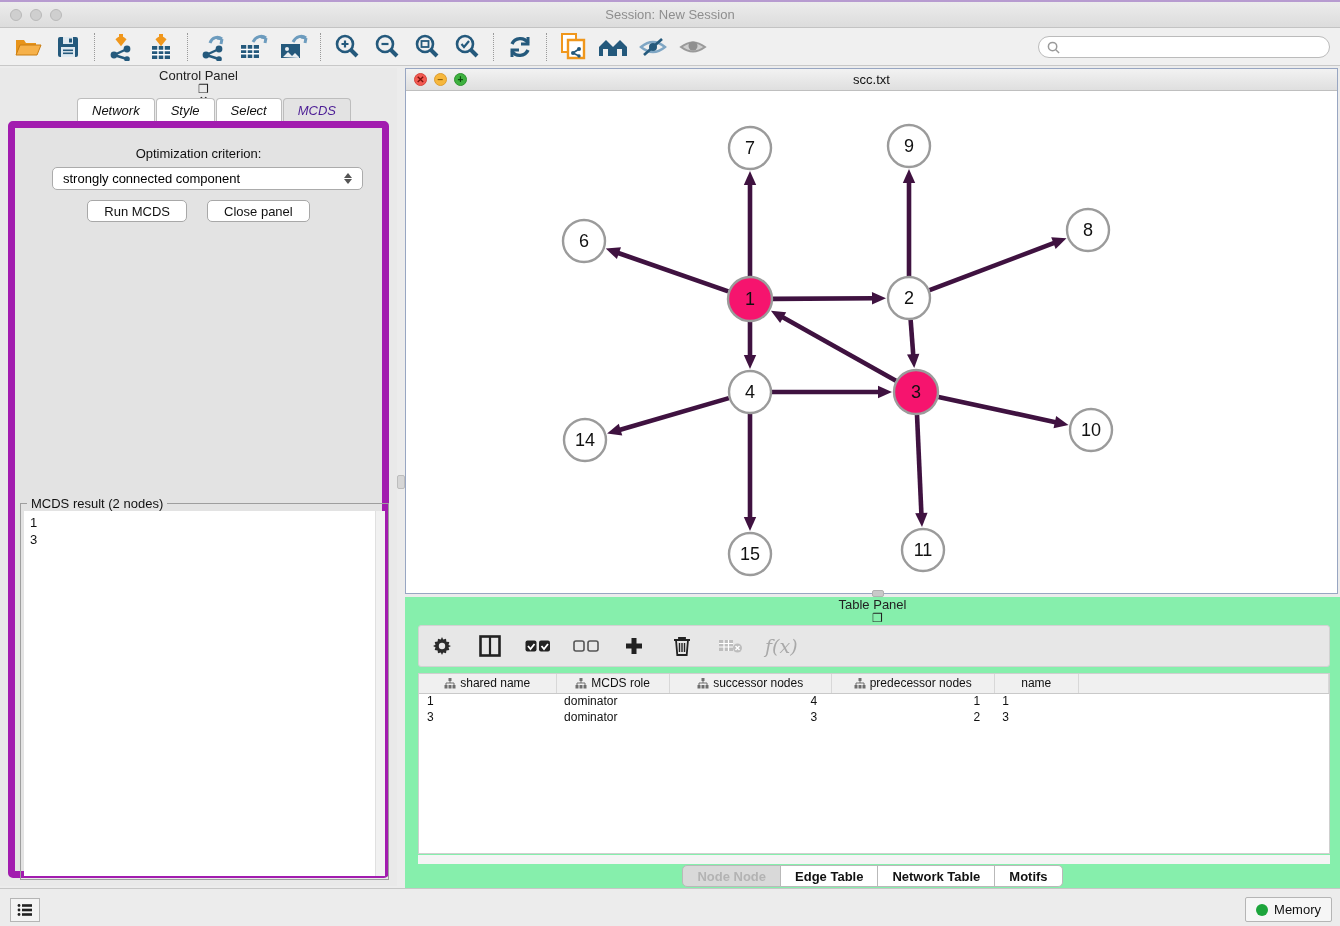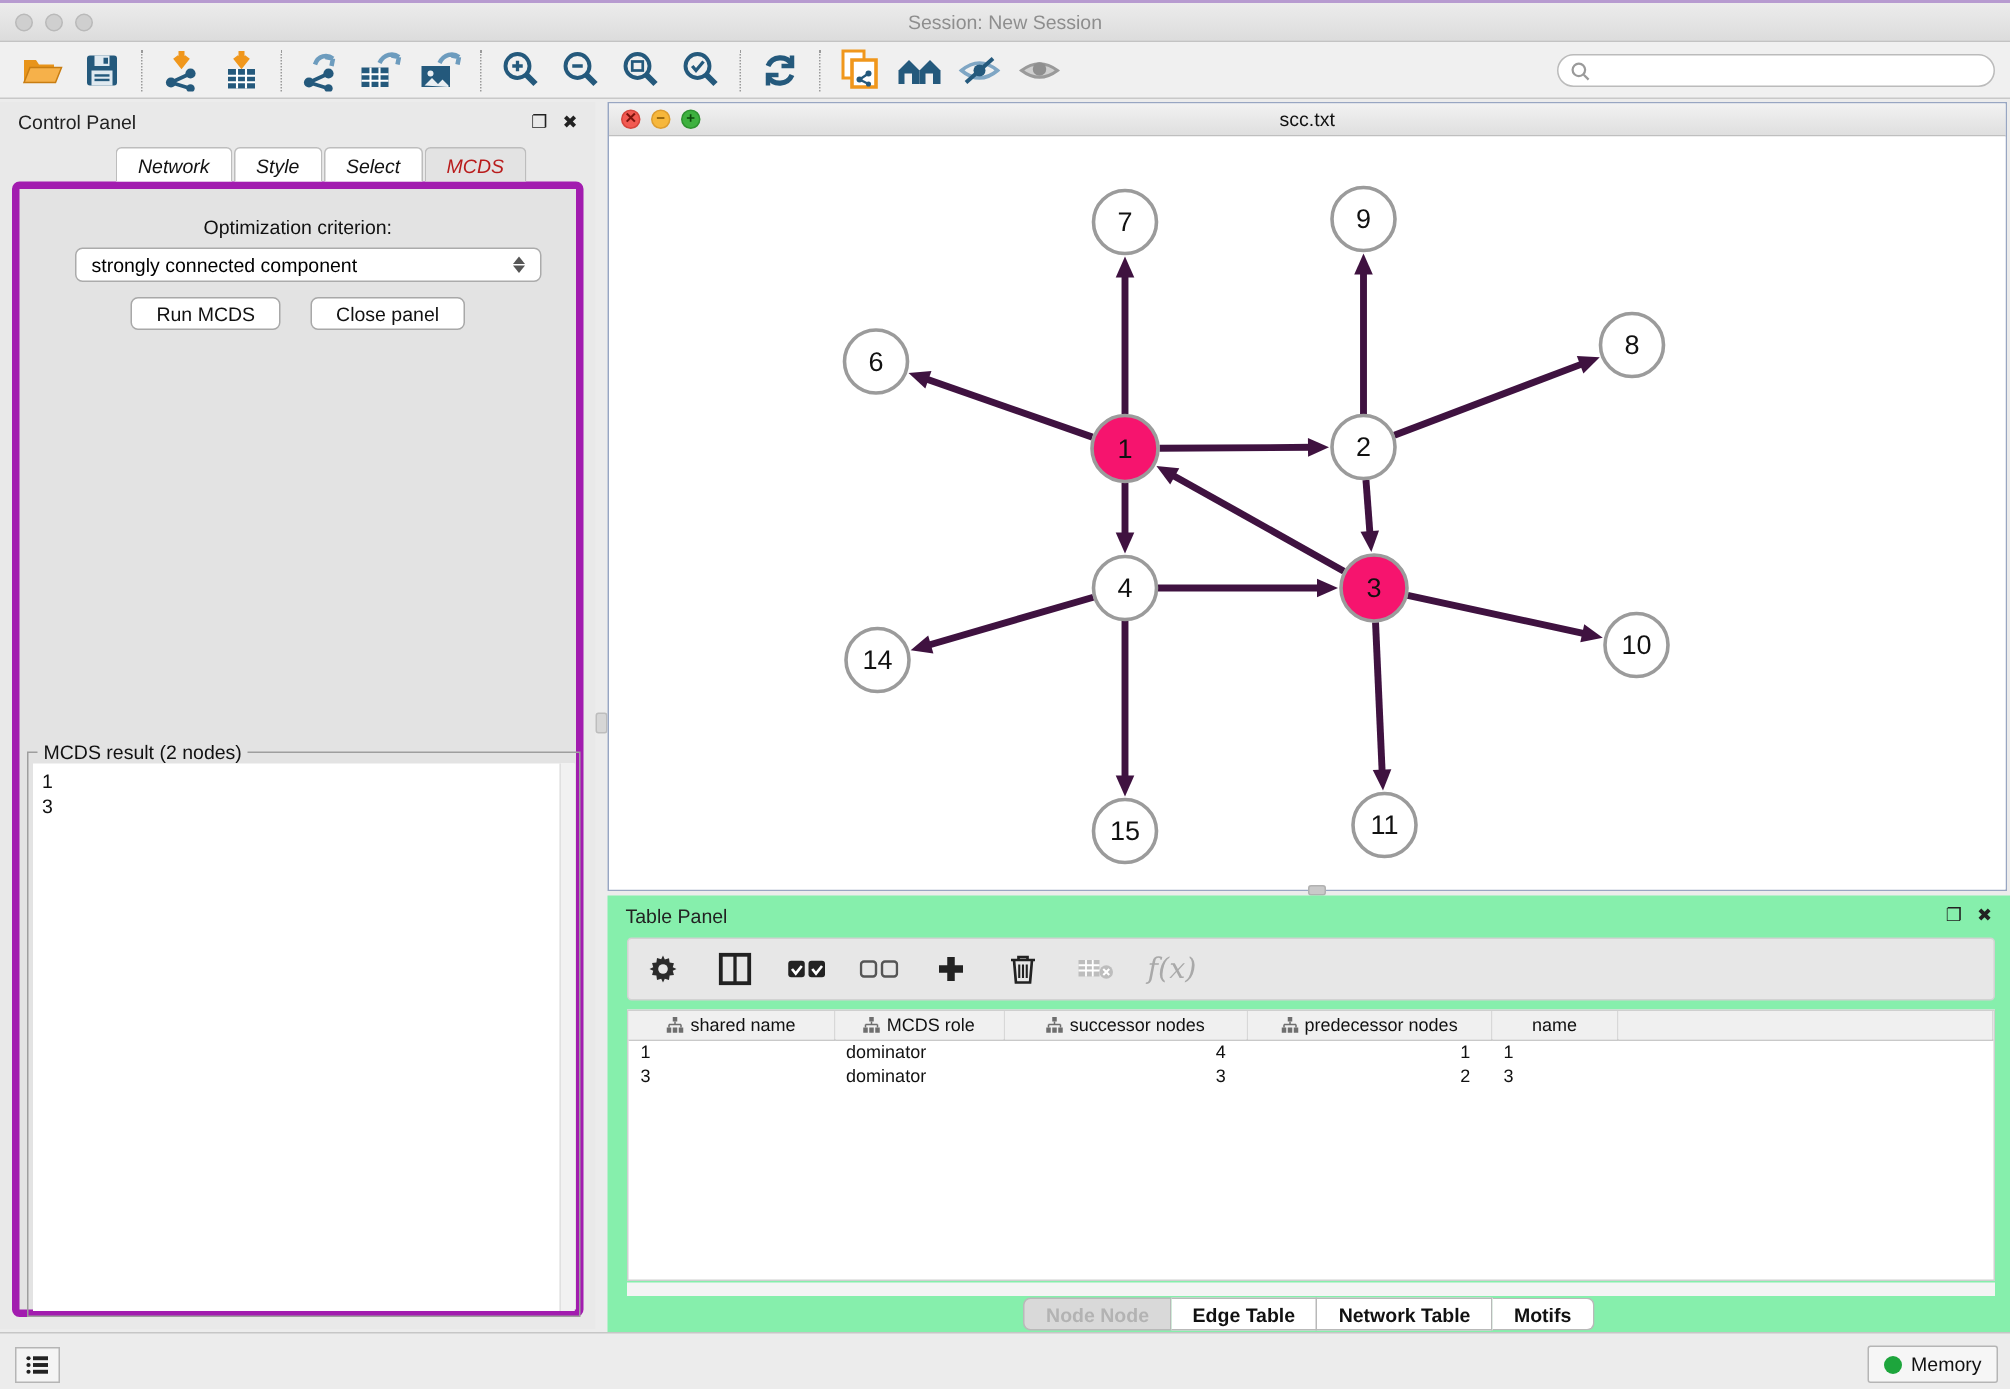--- a/index.html
+++ b/index.html
@@ -19,30 +19,30 @@
   .toolbar { height:38px; background:#f0f0f0; border-bottom:1px solid #c8c8c8;
              display:flex; align-items:center; padding:0 8px; position:relative; }
   .tbtn { width:40px; height:32px; display:flex; align-items:center; justify-content:center; }
   .tsep { width:1px; height:28px; border-left:1px dotted #9a9a9a; margin:0 6px; }
   .searchbox { position:absolute; right:10px; top:8px; width:292px; height:22px; background:#fff;
                border:1px solid #bbb; border-radius:12px; display:flex; align-items:center; padding:0 8px; }
   .searchbox input { border:none; outline:none; flex:1; font-size:12px; background:transparent; margin-left:5px; }
 
   
   .control-panel { position:absolute; left:0; top:66px; width:397px; height:818px; background:#e9e9e9; }
-  .panel-head { height:26px; display:flex; align-items:center; padding:0 12px; }
+  .panel-head { height:26px; display:flex; align-items:center; padding:0 12px;flex-direction:column; }
   .panel-head .ptitle { font-size:13px; color:#222; flex:1; }
   .winbtn { font-size:12px; color:#222; margin-left:10px; cursor:default; line-height:12px; }
   .cp-tabs { position:absolute; left:77px; top:30px; display:flex; z-index:2; }
   .cp-tab { height:23px; padding:0 14px; font-size:13px; display:flex; align-items:center;
             background:#fff; border:1px solid #bdbdbd; border-bottom:none; border-radius:4px 4px 0 0;
             margin-right:1px; color:#111;font-style:italic; }
-  .cp-tab.active { background:#e3e3e3; color:#b91c1c; }
+  .cp-tab.active { background:#e3e3e3; color:#4c1d95; }
   .cp-content { position:absolute; left:8px; top:53px; width:381px; height:757px;
-                background:#e3e3e3; border:5px solid #a21caf; border-radius:5px; }
+                background:#e3e3e3; border:7px solid #a21caf; border-radius:5px; }
   .opt-label { text-align:center; margin-top:18px; font-size:13px; color:#111; }
   .dropdown { position:absolute; left:37px; top:39px; width:311px; height:23px; background:#fff;
               border:1px solid #ababab; border-radius:5px; display:flex; align-items:center;
               padding:0 10px; font-size:13px; }
   .dropdown .chev { margin-left:auto; display:flex; flex-direction:column; gap:1px; }
   .dropdown .chev i { width:0; height:0; border-left:4px solid transparent; border-right:4px solid transparent; }
   .dropdown .chev i.up { border-bottom:5px solid #555; }
   .dropdown .chev i.dn { border-top:5px solid #555; }
   .cp-buttons { position:absolute; left:0; top:72px; width:100%; display:flex; justify-content:center; gap:20px; }
   .btn { background:#fff; border:1px solid #a8a8a8; border-radius:5px; height:22px; padding:0 16px;

